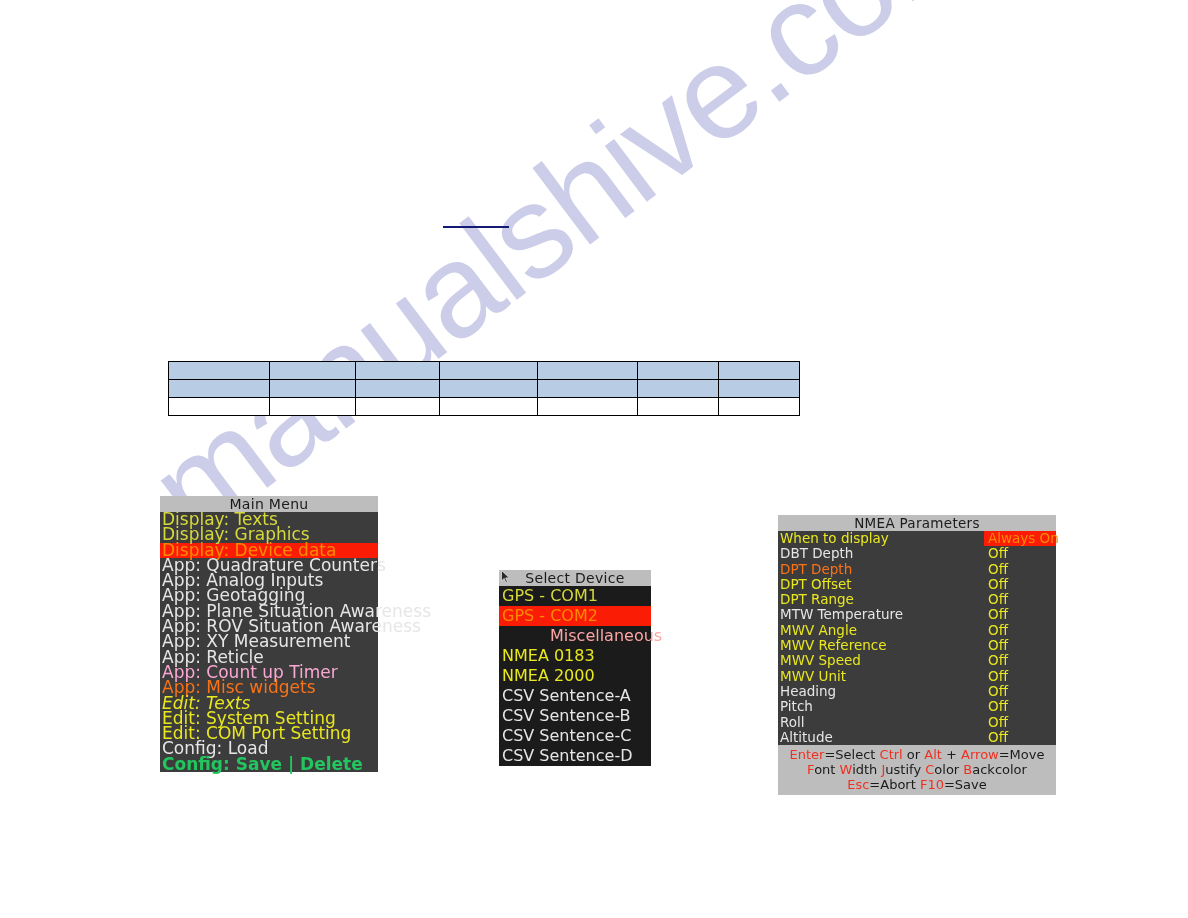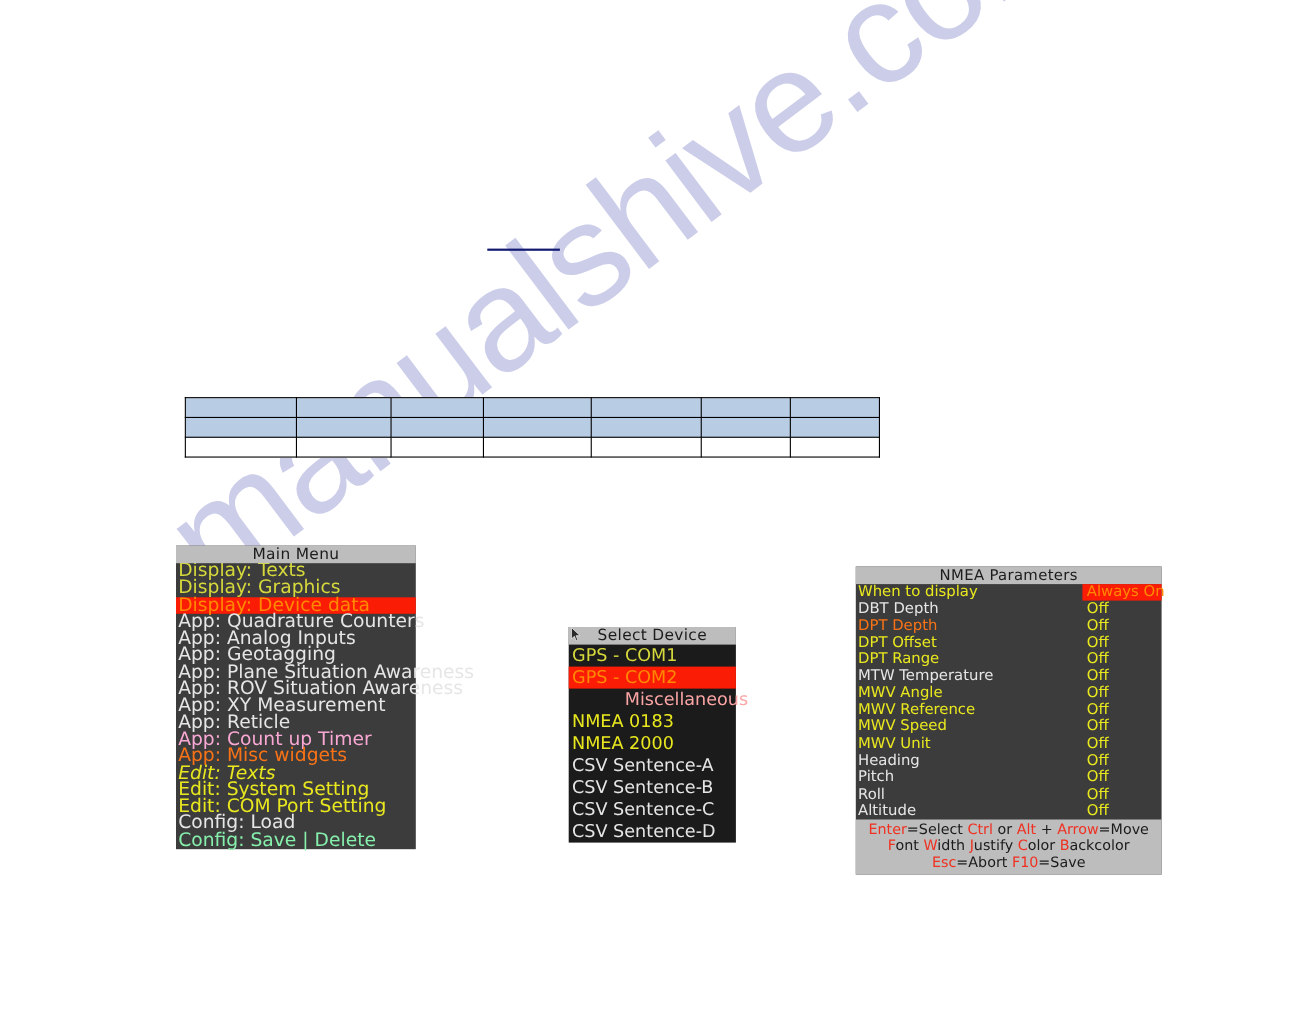--- a/index.html
+++ b/index.html
@@ -101,21 +101,21 @@
   
   #main-menu {
     left: 160px;
     top: 496px;
     width: 218px;
   }
   #main-menu .row { padding-left: 2px; }
 
   
   #select-device {
-    left: 517px;
+    left: 499px;
     top: 570px;
     width: 152px;
     background: #1b1b1b;
   }
   #select-device .panel-title {
     background: #bdbdbd;
     font-size: 14px;
   }
   #select-device .row {
     height: 20px;
@@ -253,21 +253,21 @@
       <div class="row">
         <span class="lbl" style="color: rgb(233, 232, 31);">Edit: System Setting</span>
       </div>
       <div class="row">
         <span class="lbl" style="color: rgb(233, 232, 31);">Edit: COM Port Setting</span>
       </div>
       <div class="row">
         <span class="lbl" style="color: rgb(230, 230, 230);">Config: Load</span>
       </div>
       <div class="row">
-        <span class="lbl" style="color: #86efac;">Config: Save | Delete</span>
+        <span class="lbl" style="color: #22c55e; font-weight: bold;">Config: Save | Delete</span>
       </div>
     </div>
 </div>
 
 <div class="panel" id="select-device">
   <div class="panel-title"><svg id="cursor-arrow" viewBox="0 0 10 14">
       <path d="M0.5,0.5 L0.5,11 L3.1,8.4 L4.9,12.6 L6.4,11.9 L4.7,7.9 L8.4,7.9 Z" fill="#2a2a2a" stroke="#dddddd" stroke-width="0.8"></path>
     </svg>Select Device</div>
   <div class="rows" id="select-device-rows">
       <div class="row">

